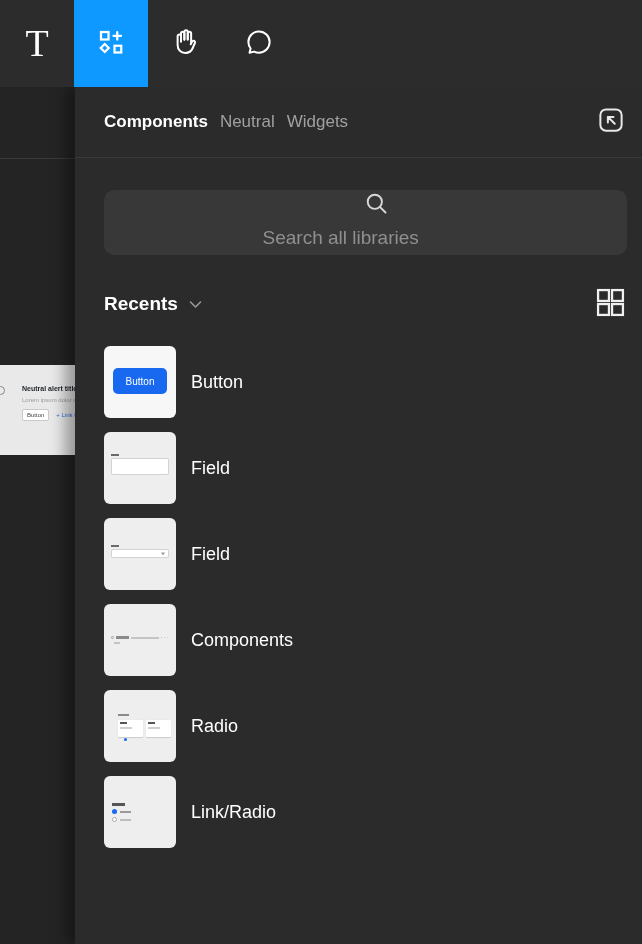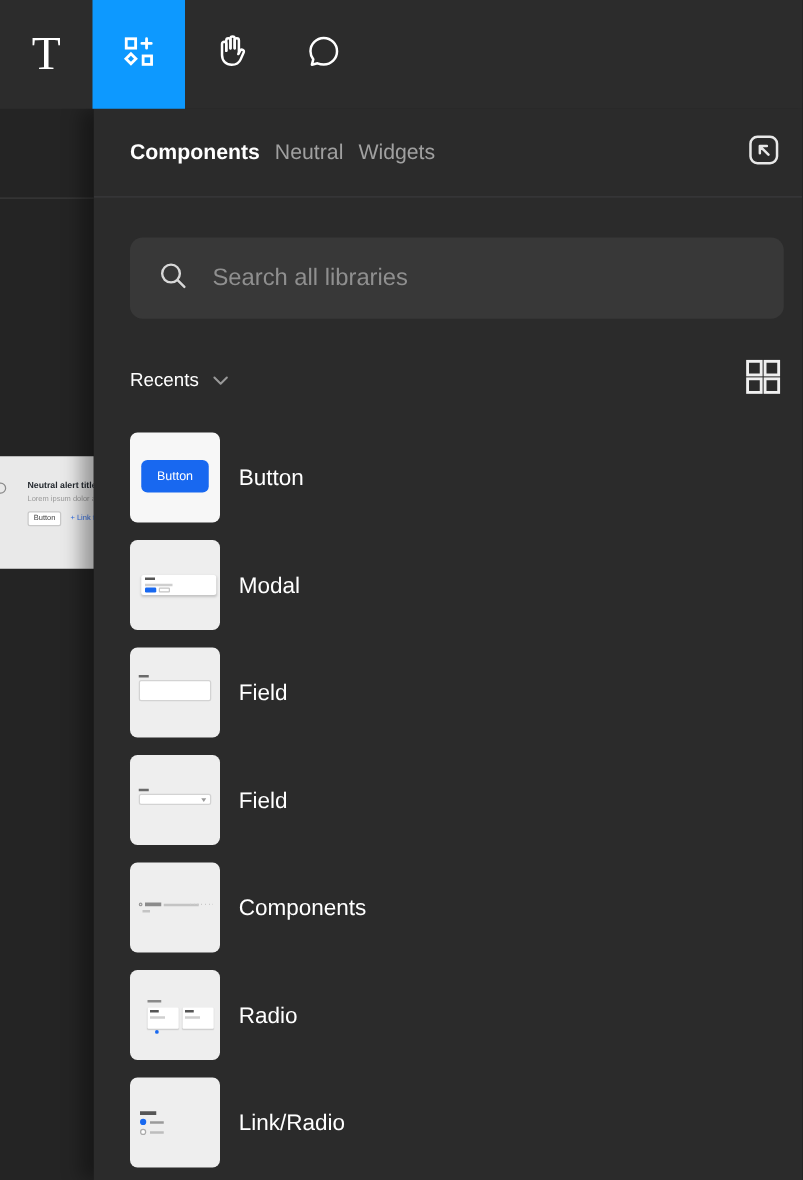--- a/index.html
+++ b/index.html
@@ -28,28 +28,28 @@
   .panel { position:absolute; left:75px; top:87px; width:567px; height:857px; background:#2b2b2b; box-shadow:-10px 0 14px rgba(0,0,0,0.35); overflow:hidden; }
   .panel-header { height:71px; display:flex; align-items:center; padding:0 14px 0 29px; border-bottom:1px solid #3a3a3c; }
   .tabs { display:flex; gap:12px; align-items:center; }
   .tab { font-size:17px; color:#a0a0a0; cursor:pointer; white-space:nowrap; }
   .tab.active { color:#ffffff; font-weight:bold; }
   .hdr-spacer { flex:1; }
   .hdr-icon-btn { width:34px; height:34px; display:flex; align-items:center; justify-content:center; cursor:pointer; }
   .hdr-icon-btn svg { stroke:#e8e8e8; fill:none; }
 
   
-  .search-bar { margin:32px 15px 0 29px; height:65px; background:#383838; border-radius:10px; display:flex; align-items:center; padding-left:21px; cursor:text; }
+  .search-bar { margin:32px 15px 0 29px; height:65px; background:#383838; border-radius:10px; display:flex; align-items:center; padding-left:21px; cursor:text;flex-direction:column; }
   .search-bar svg { stroke:#d8d8d8; fill:none; flex:0 0 auto; }
   .search-input { flex:1; margin-left:18px; background:transparent; border:none; outline:none; font-size:19px; color:#e8e8e8; font-family:"Liberation Sans", sans-serif; }
   .search-input::placeholder { color:#8f8f8f; }
 
   
   .section-row { margin:34px 17px 0 29px; display:flex; align-items:center; }
-  .section-title { font-size:15px; font-weight:normal; color:#ffffff; cursor:pointer; }
+  .section-title { font-size:19px; font-weight:bold; color:#ffffff; cursor:pointer; }
   .section-chevron { margin-left:11px; cursor:pointer; display:flex; }
   .section-chevron svg { stroke:#999999; fill:none; }
   .section-spacer { flex:1; }
   .grid-btn { width:30px; height:30px; display:flex; align-items:center; justify-content:center; cursor:pointer; }
   .grid-btn svg { stroke:#f0f0f0; fill:none; }
 
   
   .list { margin-top:27px; padding-left:29px; }
   .row { display:flex; align-items:center; height:72px; margin-bottom:14px; cursor:pointer; }
   .thumb { position:relative; width:72px; height:72px; border-radius:6px; background:#eeeeee; overflow:hidden; flex:0 0 auto; }
@@ -188,31 +188,20 @@
 
     <div class="list">
 
       <div class="row">
         <div class="thumb thumb--button">
           <div class="mini-btn">Button</div>
         </div>
         <span class="row-label">Button</span>
       </div>
 
-      <div class="row">
-        <div class="thumb">
-          <div class="mini-modal">
-            <div class="mm-title"></div>
-              <div class="mm-line"></div>
-            <div class="mm-btn-blue"></div>
-              <div class="mm-btn-gray"></div>
-          </div>
-        </div>
-        <span class="row-label">Modal</span>
-      </div>
 
       <div class="row">
         <div class="thumb">
           <div class="fld-label" style="top:22px;"></div>
           <div class="fld-input" style="top:26px; height:17px;"></div>
         </div>
         <span class="row-label">Field</span>
       </div>
 
       <div class="row">

